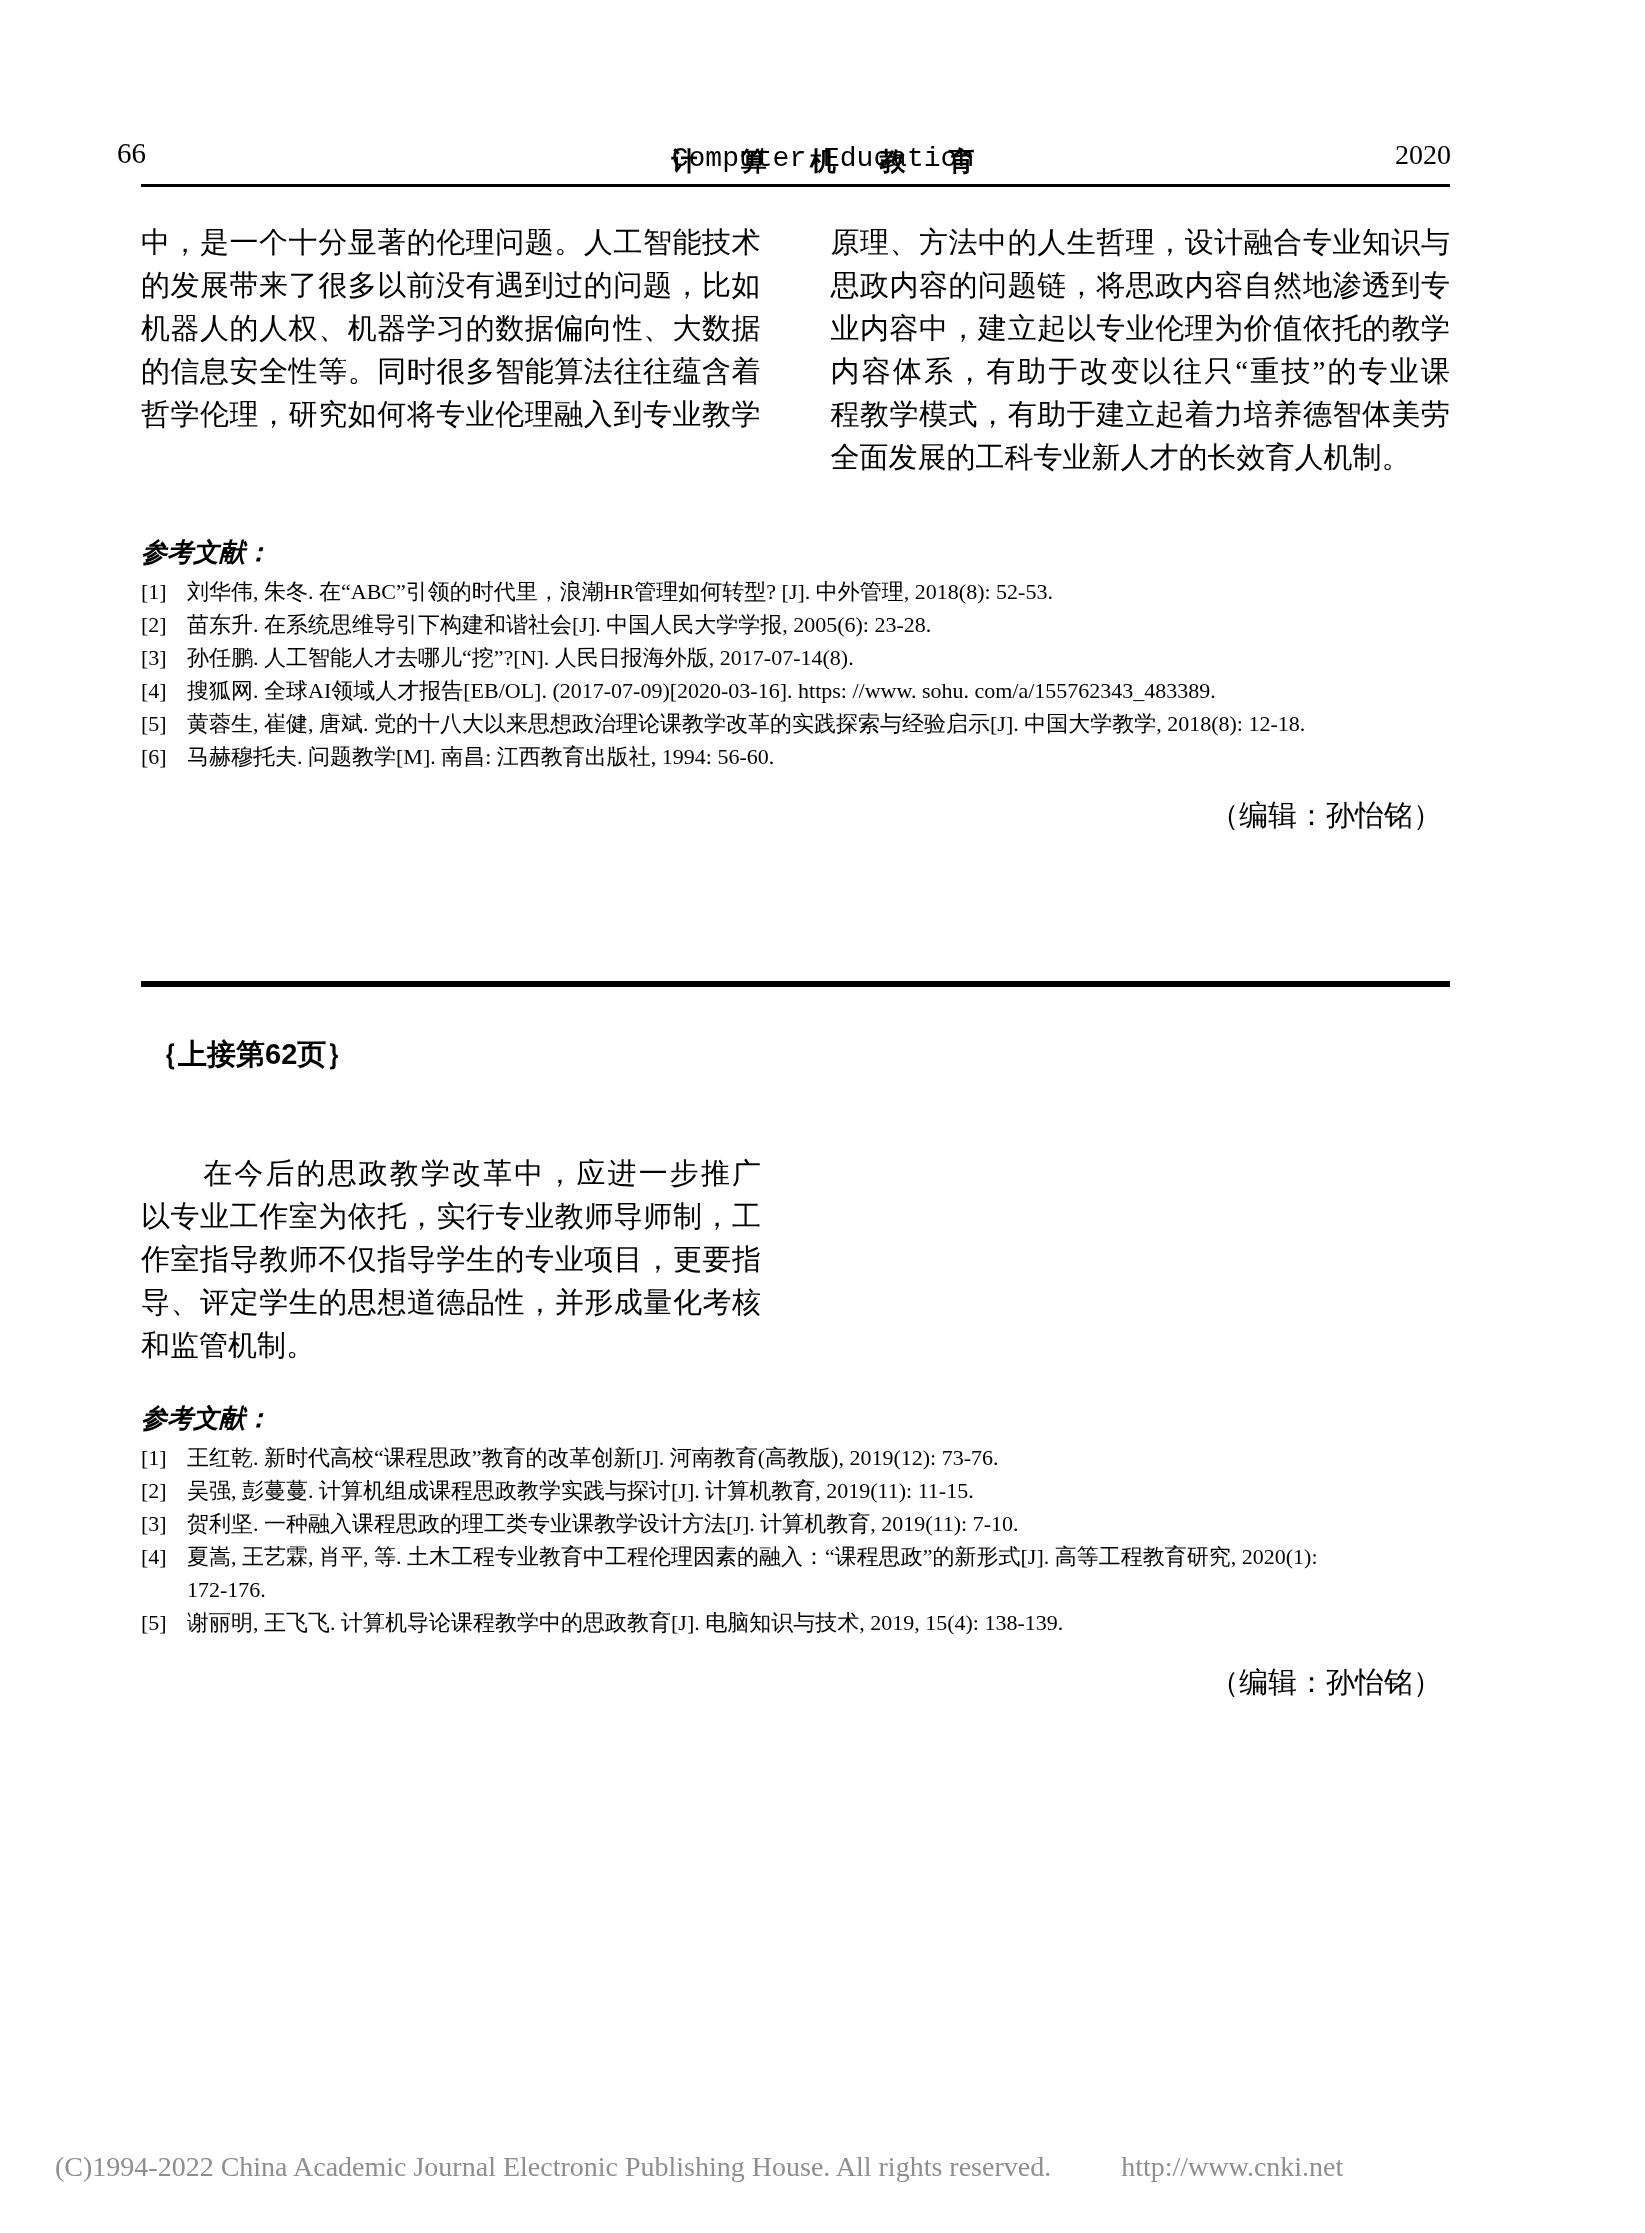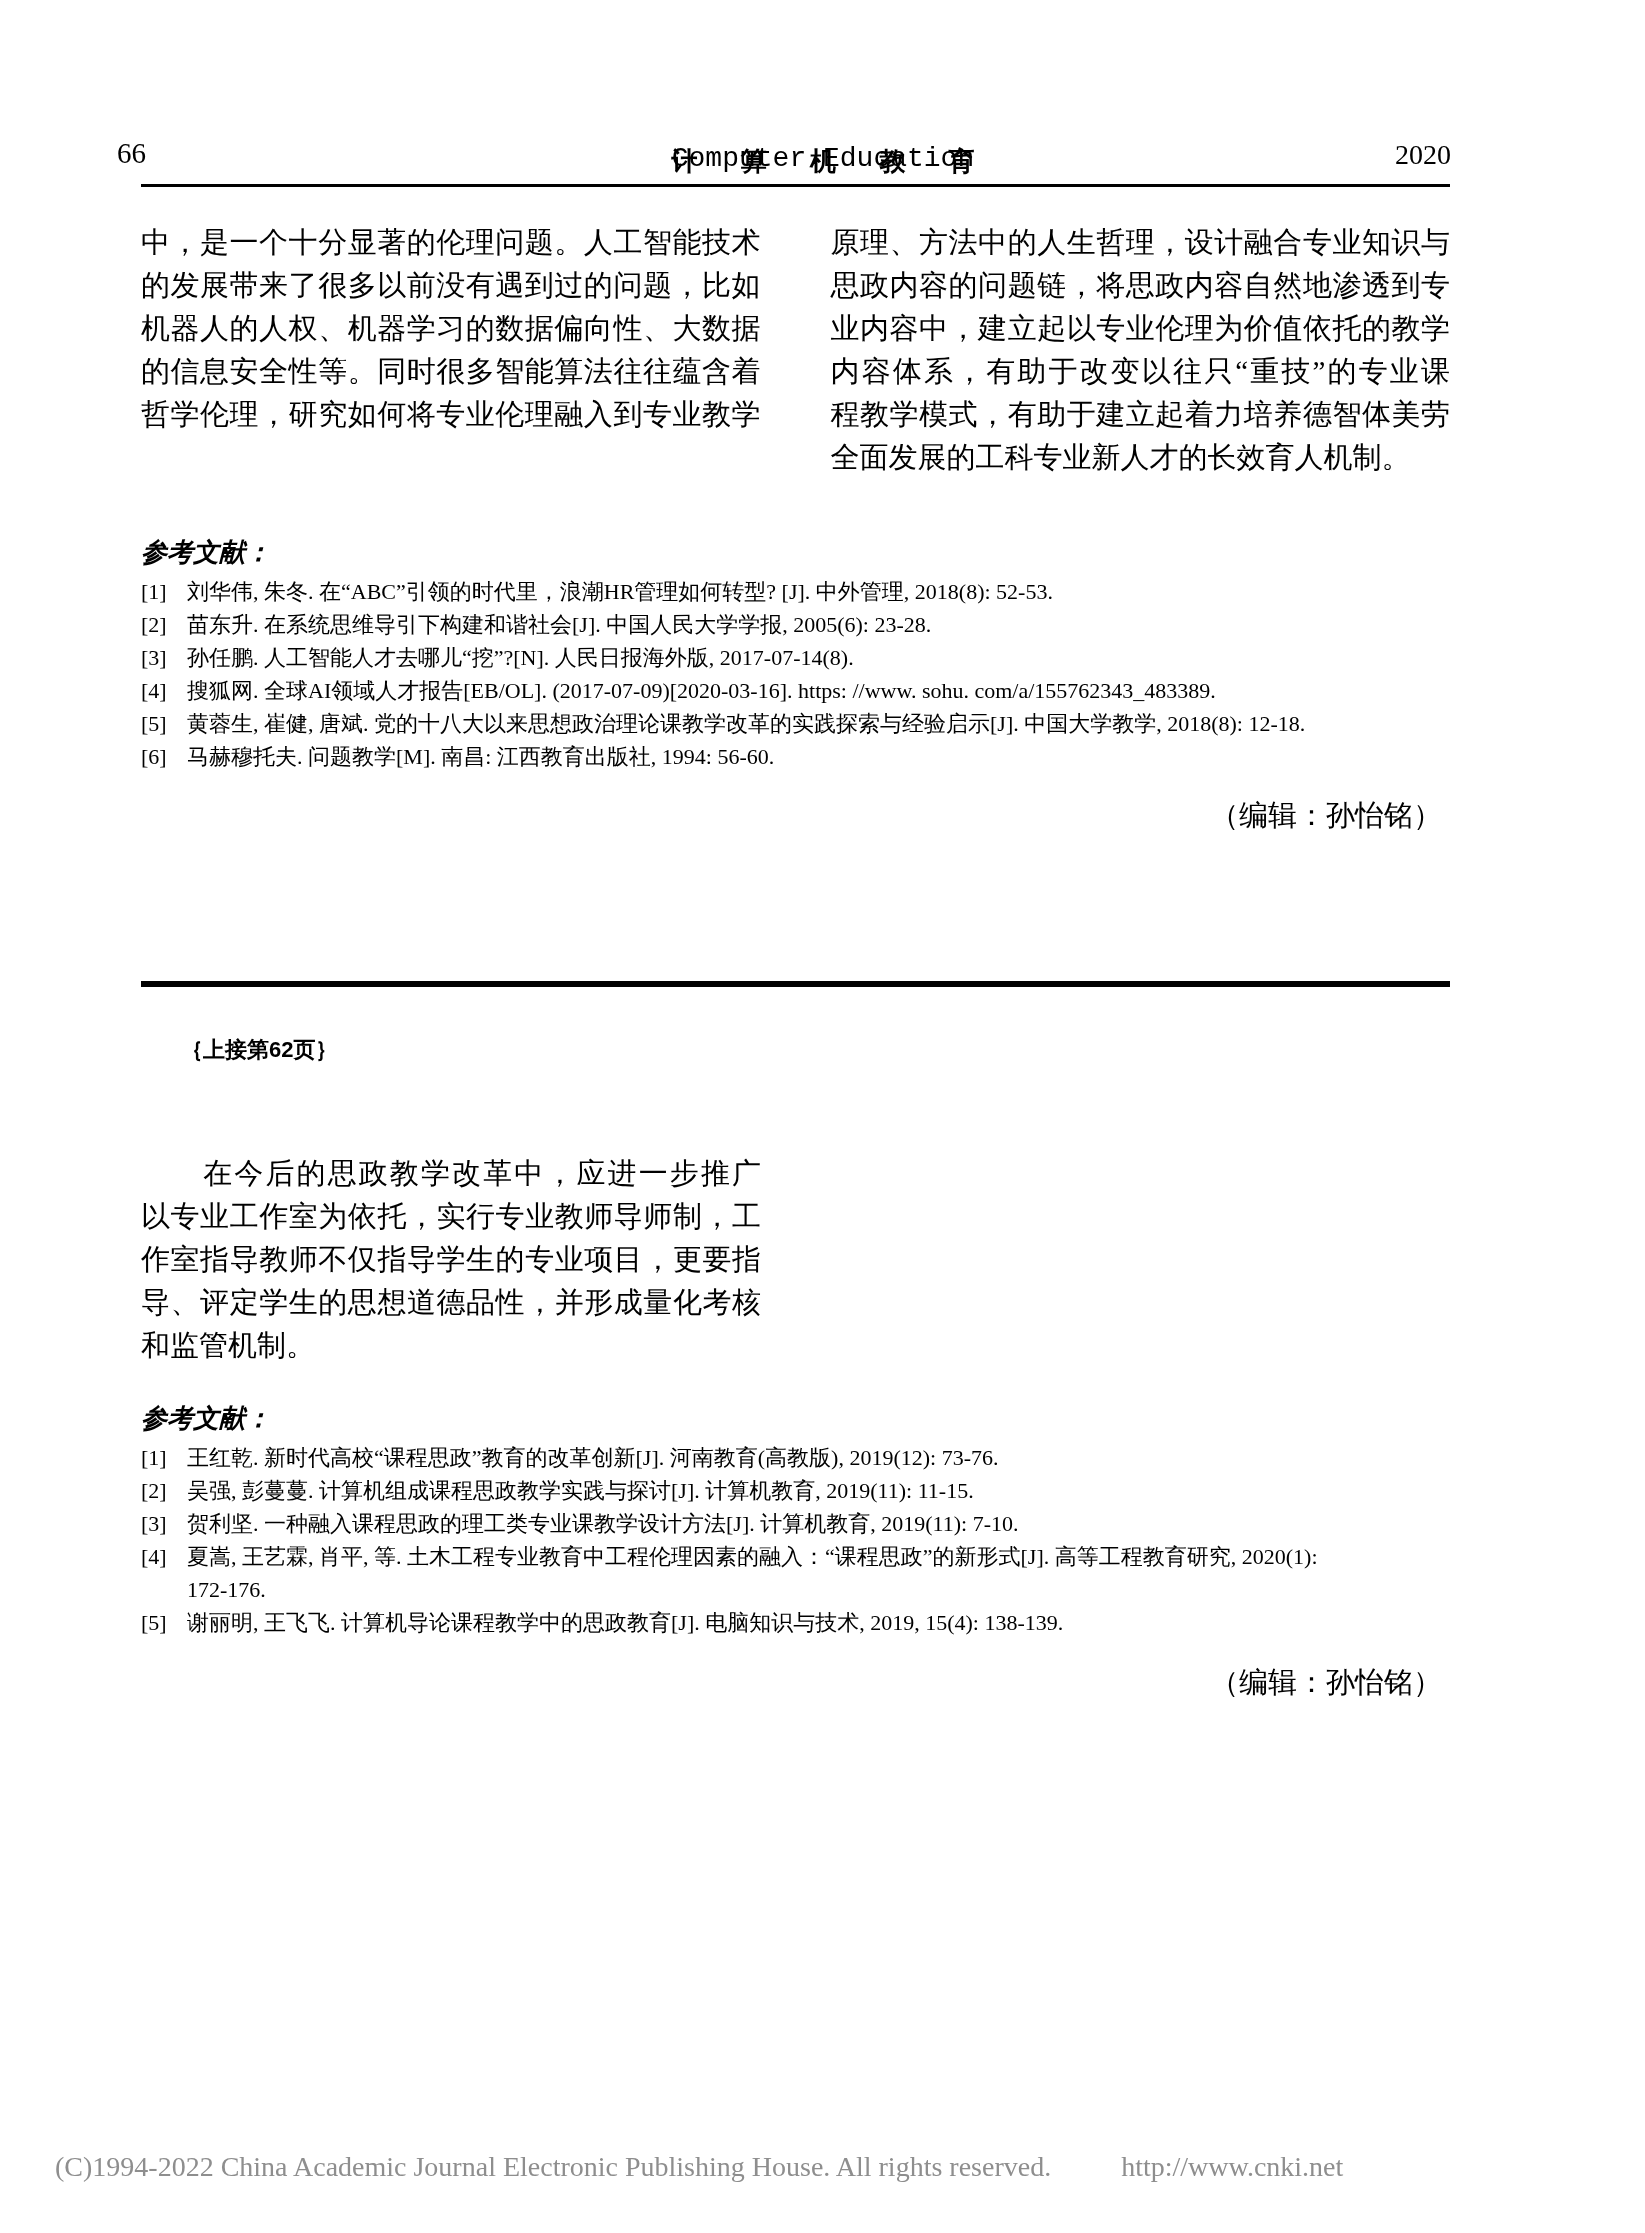--- a/index.html
+++ b/index.html
@@ -59,23 +59,22 @@
     text-align:right;padding-right:8px;font-size:29px;
   }
   #editor1{top:796px;}
   #editor2{top:1663px;}
 
   
   .divider{position:absolute;left:141px;width:1309px;top:981px;height:6px;background:#000;}
 
   
   .cont-note{
-    position:absolute;left:149px;top:1035px;font-size:22px;font-weight:bold;
+    position:absolute;left:149px;top:1035px;font-size:29px;font-weight:bold;
     font-family:"Liberation Sans","DejaVu Sans",sans-serif;
-    margin-left:32px;
   }
 
   
   .footer{
     position:absolute;left:55px;top:2151px;display:flex;gap:70px;
     font-size:28px;color:#8e8e8e;white-space:nowrap;
   }
 </style>
 </head>
 <body>

